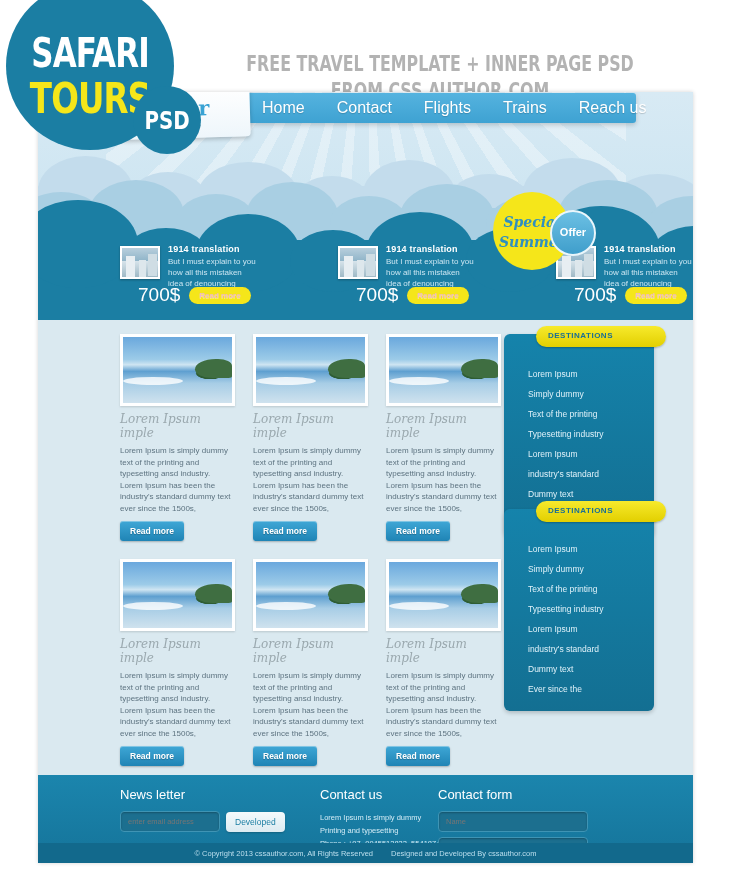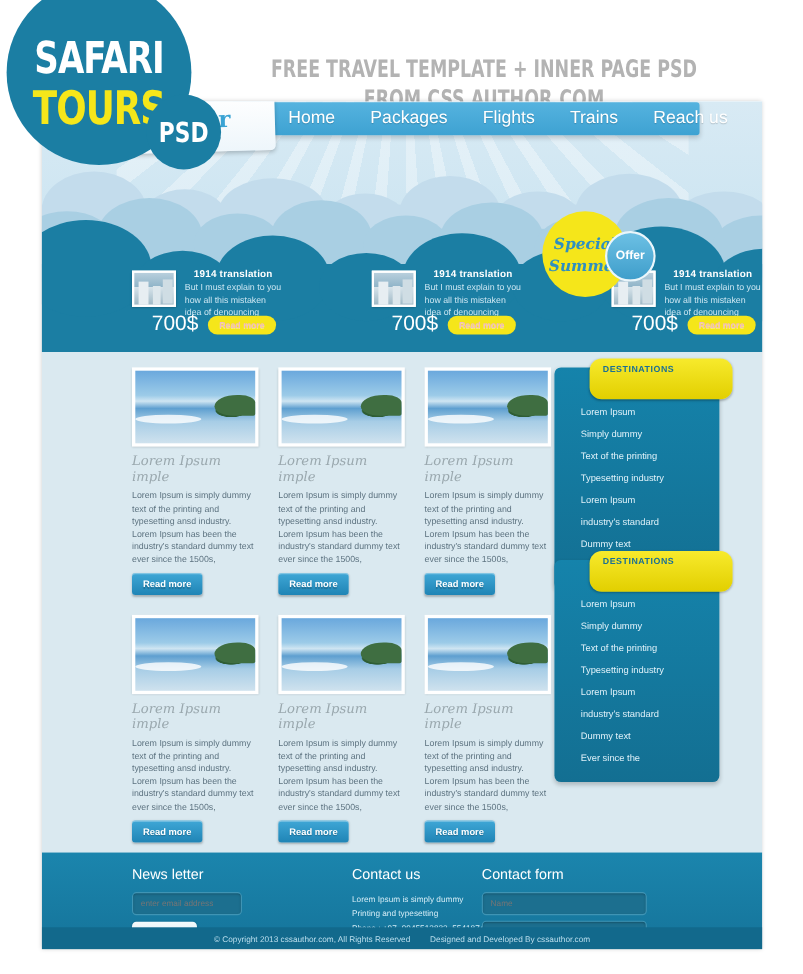--- a/index.html
+++ b/index.html
@@ -168,21 +168,20 @@
     display: block;
   }
   .feat .thumb i::after {
     content: ""; position: absolute; left: 4px; top: 8px;
     width: 9px; height: 22px; background: #e7eef2;
     box-shadow: 12px 3px 0 -1px #dde7ec, 22px -2px 0 0 #cfdde4;
   }
   .feat .ft {
     margin-left: 48px; color: #ffffff; font-size: 9px; font-weight: bold;
     letter-spacing: .2px;
-    text-align: center;
   }
   .feat .fd {
     margin-left: 48px; color: #cbe6f2; font-size: 8px; line-height: 11px;
     margin-top: 2px;
   }
   .feat .row {
     position: absolute; left: 100px; top: 40px;
     display: flex; align-items: center; gap: 9px;
   }
   .feat .price {
@@ -247,21 +246,21 @@
   
   .widget {
     position: absolute; left: 466px; width: 150px;
     background: linear-gradient(#1583ab, #136f92);
     border-radius: 6px;
     box-shadow: 0 2px 4px rgba(0,0,0,.2);
     padding: 24px 0 12px;
   }
   .ribbon {
     position: absolute; left: 32px; top: -8px;
-    width: 130px; height: 37px;
+    width: 130px; height: 21px;
     background: linear-gradient(#f7ea2c, #e2cf00);
     border-radius: 11px;
     box-shadow: 0 1px 2px rgba(0,0,0,.25);
   }
   .ribbon span {
     position: absolute; left: 12px; top: 5px;
     color: #1a6f94; font-size: 8px; font-weight: bold; letter-spacing: .5px;
   }
   .ribbon::after {
     content: ""; position: absolute; left: -12px; top: 6px;
@@ -280,21 +279,21 @@
     position: absolute; left: 0; top: 683px; width: 655px; height: 88px;
     background: linear-gradient(#1b85ad, #15749a);
   }
   .foot-inner { position: absolute; left: 82px; top: 12px; width: 500px; display: flex; }
   .fcol-news { width: 200px; }
   .fcol-contact { width: 118px; }
   .fcol-form { width: 180px; }
   .foot-h {
     color: #ffffff; font-size: 13px; font-weight: normal; margin-bottom: 9px;
   }
-  .news-row { display: flex; gap: 6px; align-items: flex-start; flex-direction: column; }
+  .news-row { display: flex; gap: 6px; align-items: center; }
   .inp {
     background: #1c6f8f; border: 1px solid #3f94b4; border-radius: 4px;
     color: #8fc2d6; font-size: 7.5px; padding: 5px 7px;
     box-shadow: inset 0 1px 2px rgba(0,0,0,.25);
     font-family: "Liberation Sans", sans-serif;
   }
   .inp-news { width: 100px; }
   .btn-light {
     background: linear-gradient(#f4fafc, #dcebf2); color: #1b7ea3;
     border: none; border-radius: 4px; font-size: 8.5px;
@@ -369,21 +368,21 @@
       <div class="bump" style="left:630px;top:26px;width:96px;height:66px;"></div>
     </div>
 
     <div class="logo-tab">
       <div class="lt">Tour</div>
       <div class="ls">Tour packages</div>
     </div>
 
     <nav class="nav">
       <a href="#">Home</a>
-      <a href="#">Packages</a>
+      <a href="#">Contact</a>
       <a href="#">Flights</a>
       <a href="#">Trains</a>
       <a href="#">Reach  us</a>
     </nav>
 
     <div class="offer-y">
       <div class="o1">Special</div>
       <div class="o2">Summer</div>
     </div>
     <div class="offer-b">

